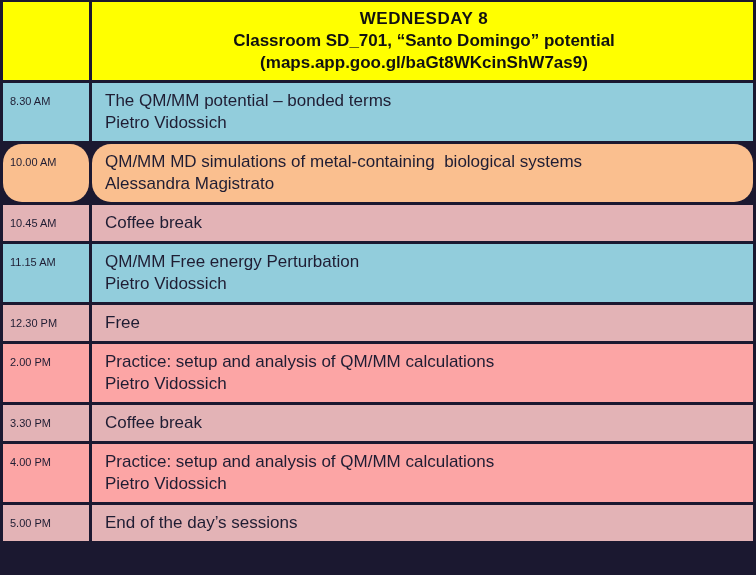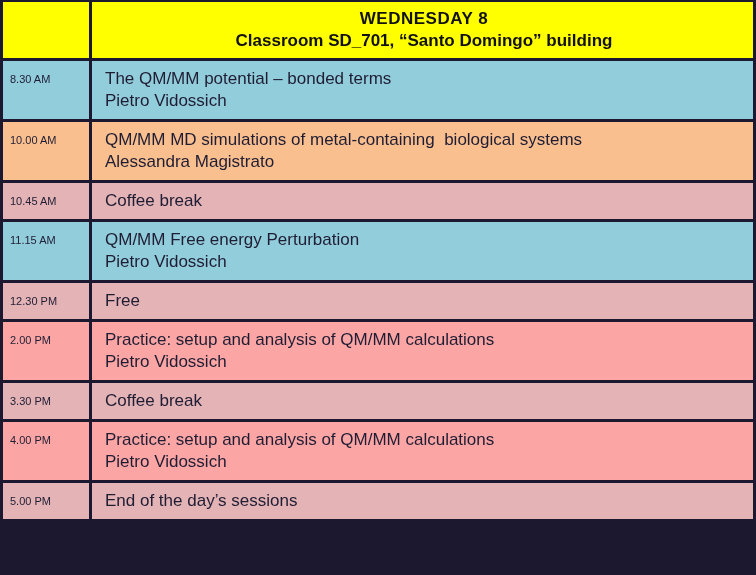--- a/index.html
+++ b/index.html
@@ -39,34 +39,35 @@
 
   
   .header-row .cell { padding-top: 6px; padding-bottom: 6px; }
   .header-main { text-align: center; color: #111111; }
   .day-title   { font-size: 23px; line-height: 30px; font-weight: 700; letter-spacing: .5px; }
   .header-sub  { font-size: 17px; line-height: 22px; font-weight: 700; }
 
   
   .c-yellow .cell { background: #FFFF00; }
   .c-blue   .cell { background: #92CDDC; }
-  .c-orange .cell { background: #FABF8F; }
+  .c-orange .cell { background: #FABF8F; border-radius: 19px; }
   .c-pink   .cell { background: #E3B3B6; }
   .c-teal   .cell { background: #fca5a5; }
 </style>
 </head>
 <body>
 
 <div class="frame">
 
   <div class="row header-row c-yellow">
     <div class="cell time-cell"></div>
     <div class="cell content-cell header-main">
       <div class="day-title">WEDNESDAY 8</div>
-      <div class="header-sub">Classroom SD_701, “Santo Domingo” building</div>
+      <div class="header-sub">Classroom SD_701, “Santo Domingo” potential</div>
+      <div class="header-sub">(maps.app.goo.gl/baGt8WKcinShW7as9)</div>
     </div>
   </div>
 
   <div class="row c-blue">
     <div class="cell time-cell">8.30 AM</div>
     <div class="cell content-cell">
       <div>The QM/MM potential – bonded terms</div>
       <div>Pietro Vidossich</div>
     </div>
   </div>

